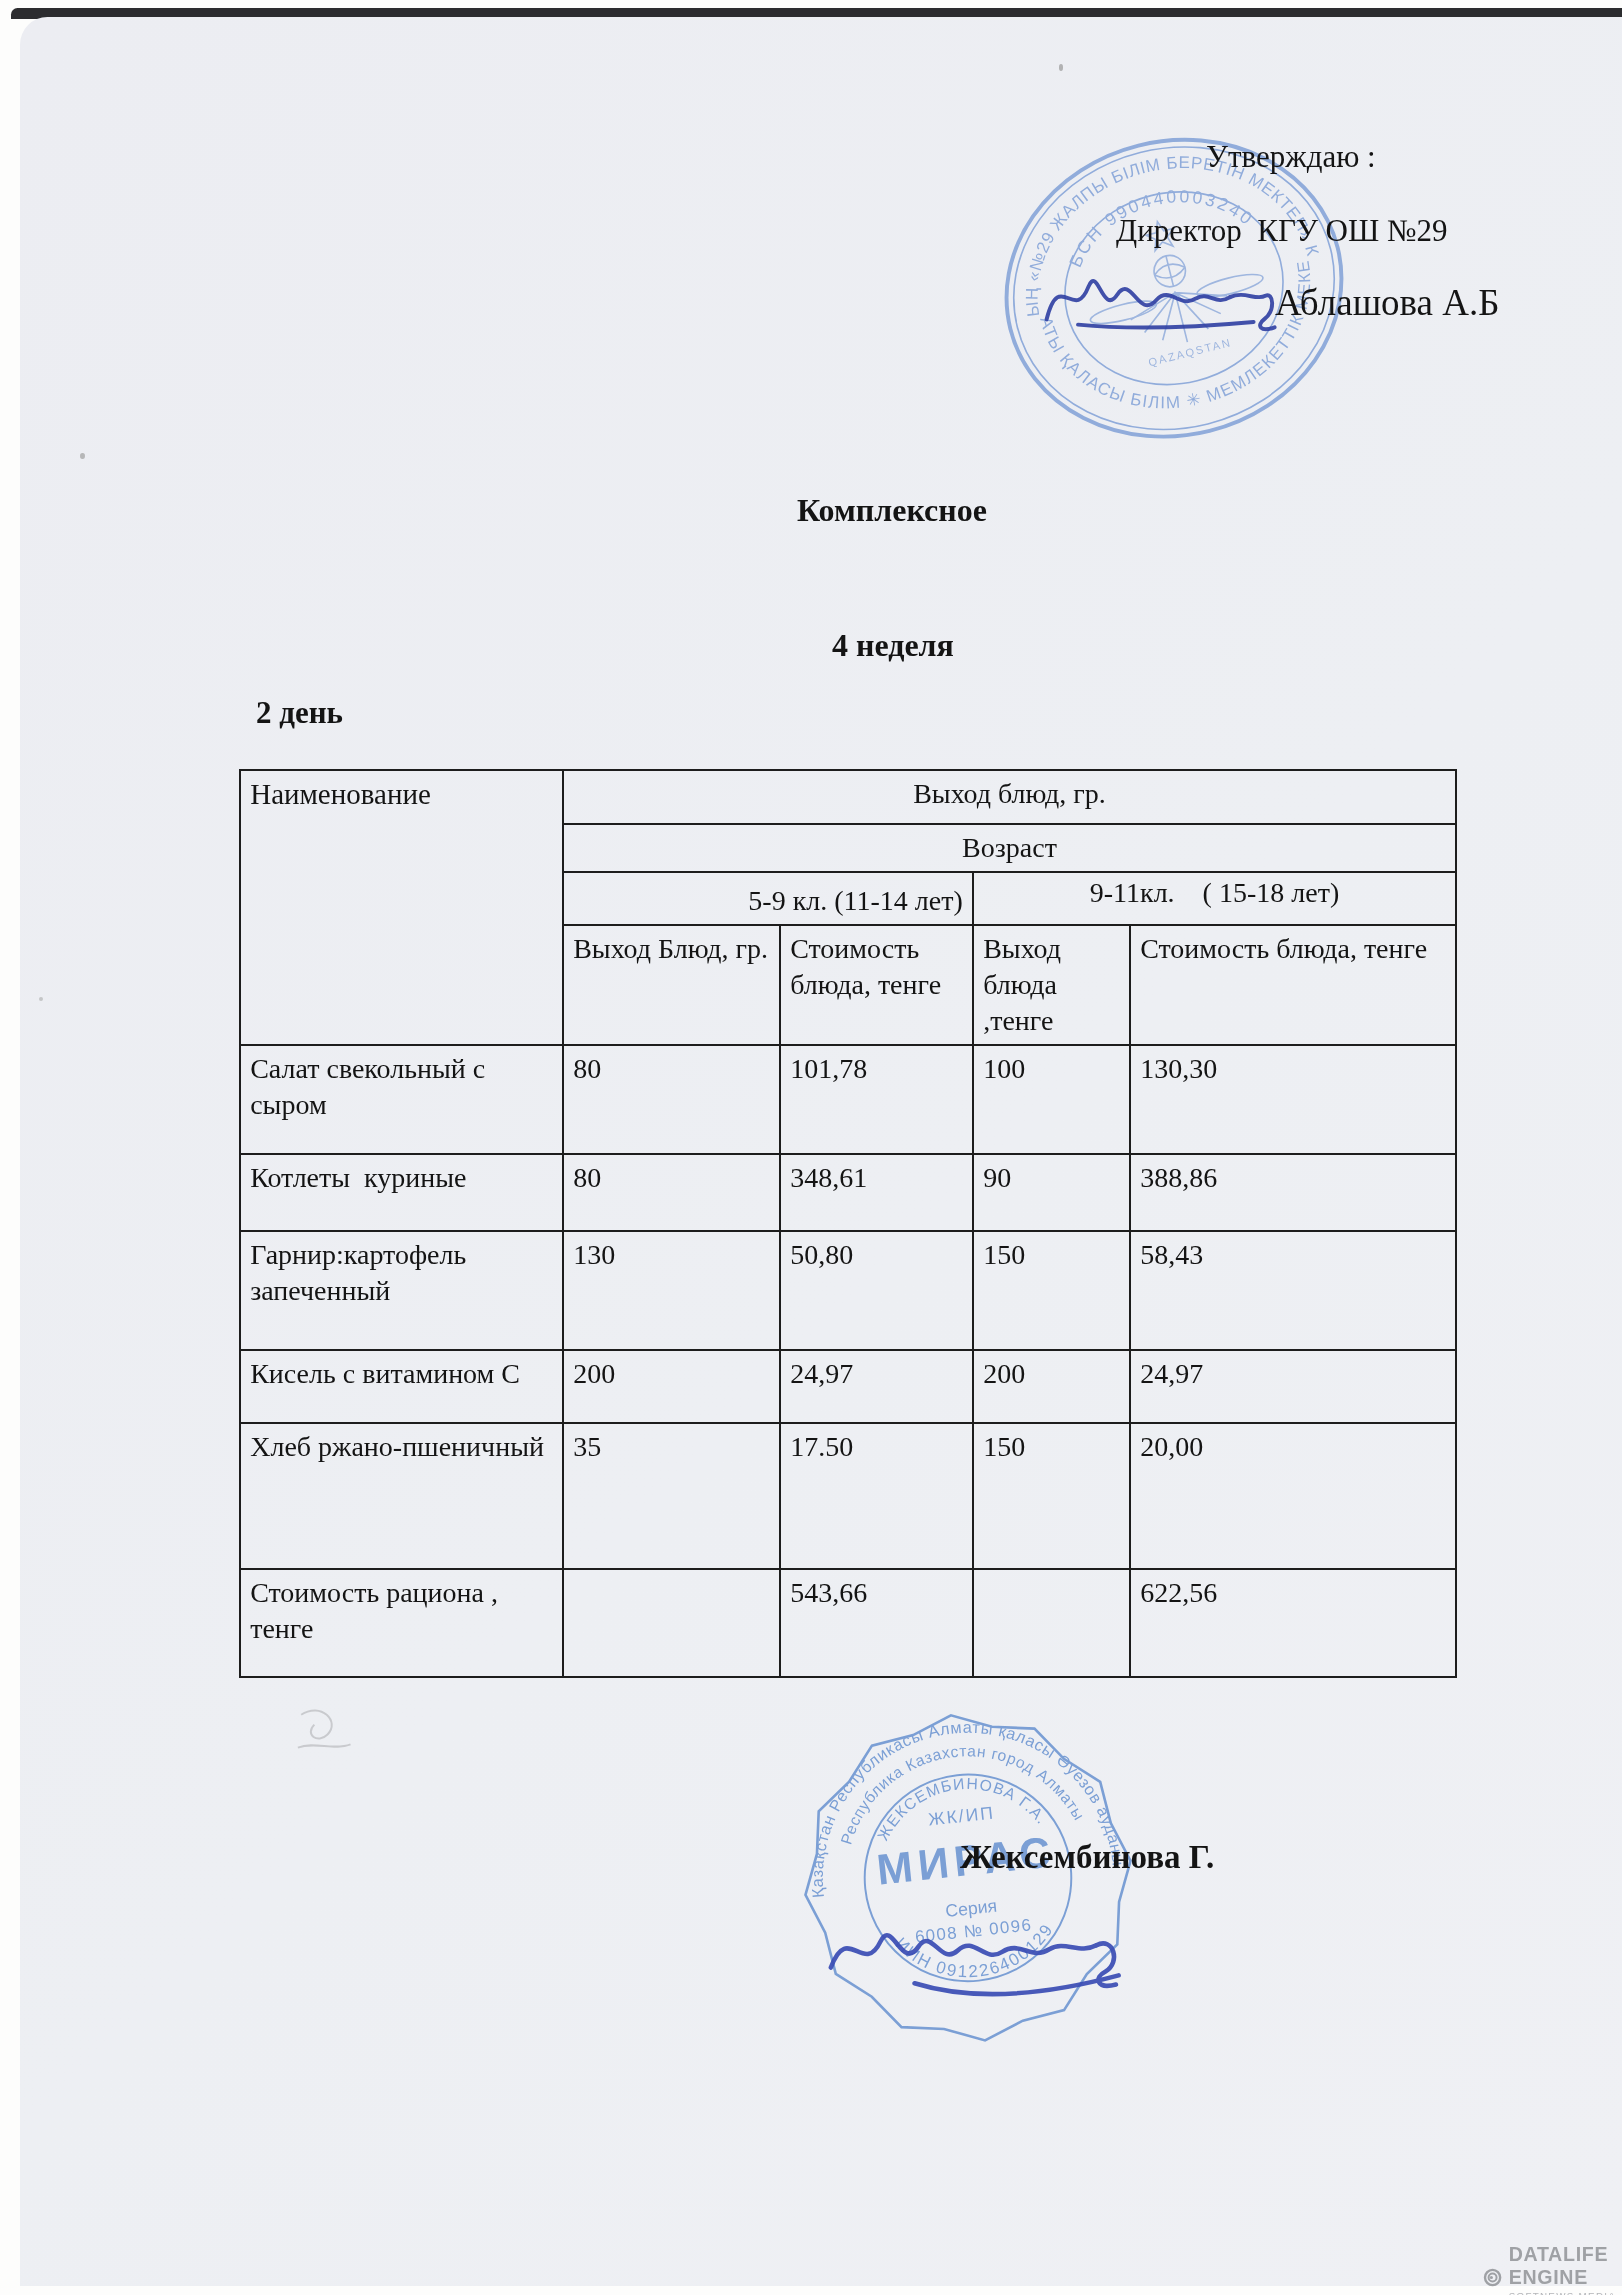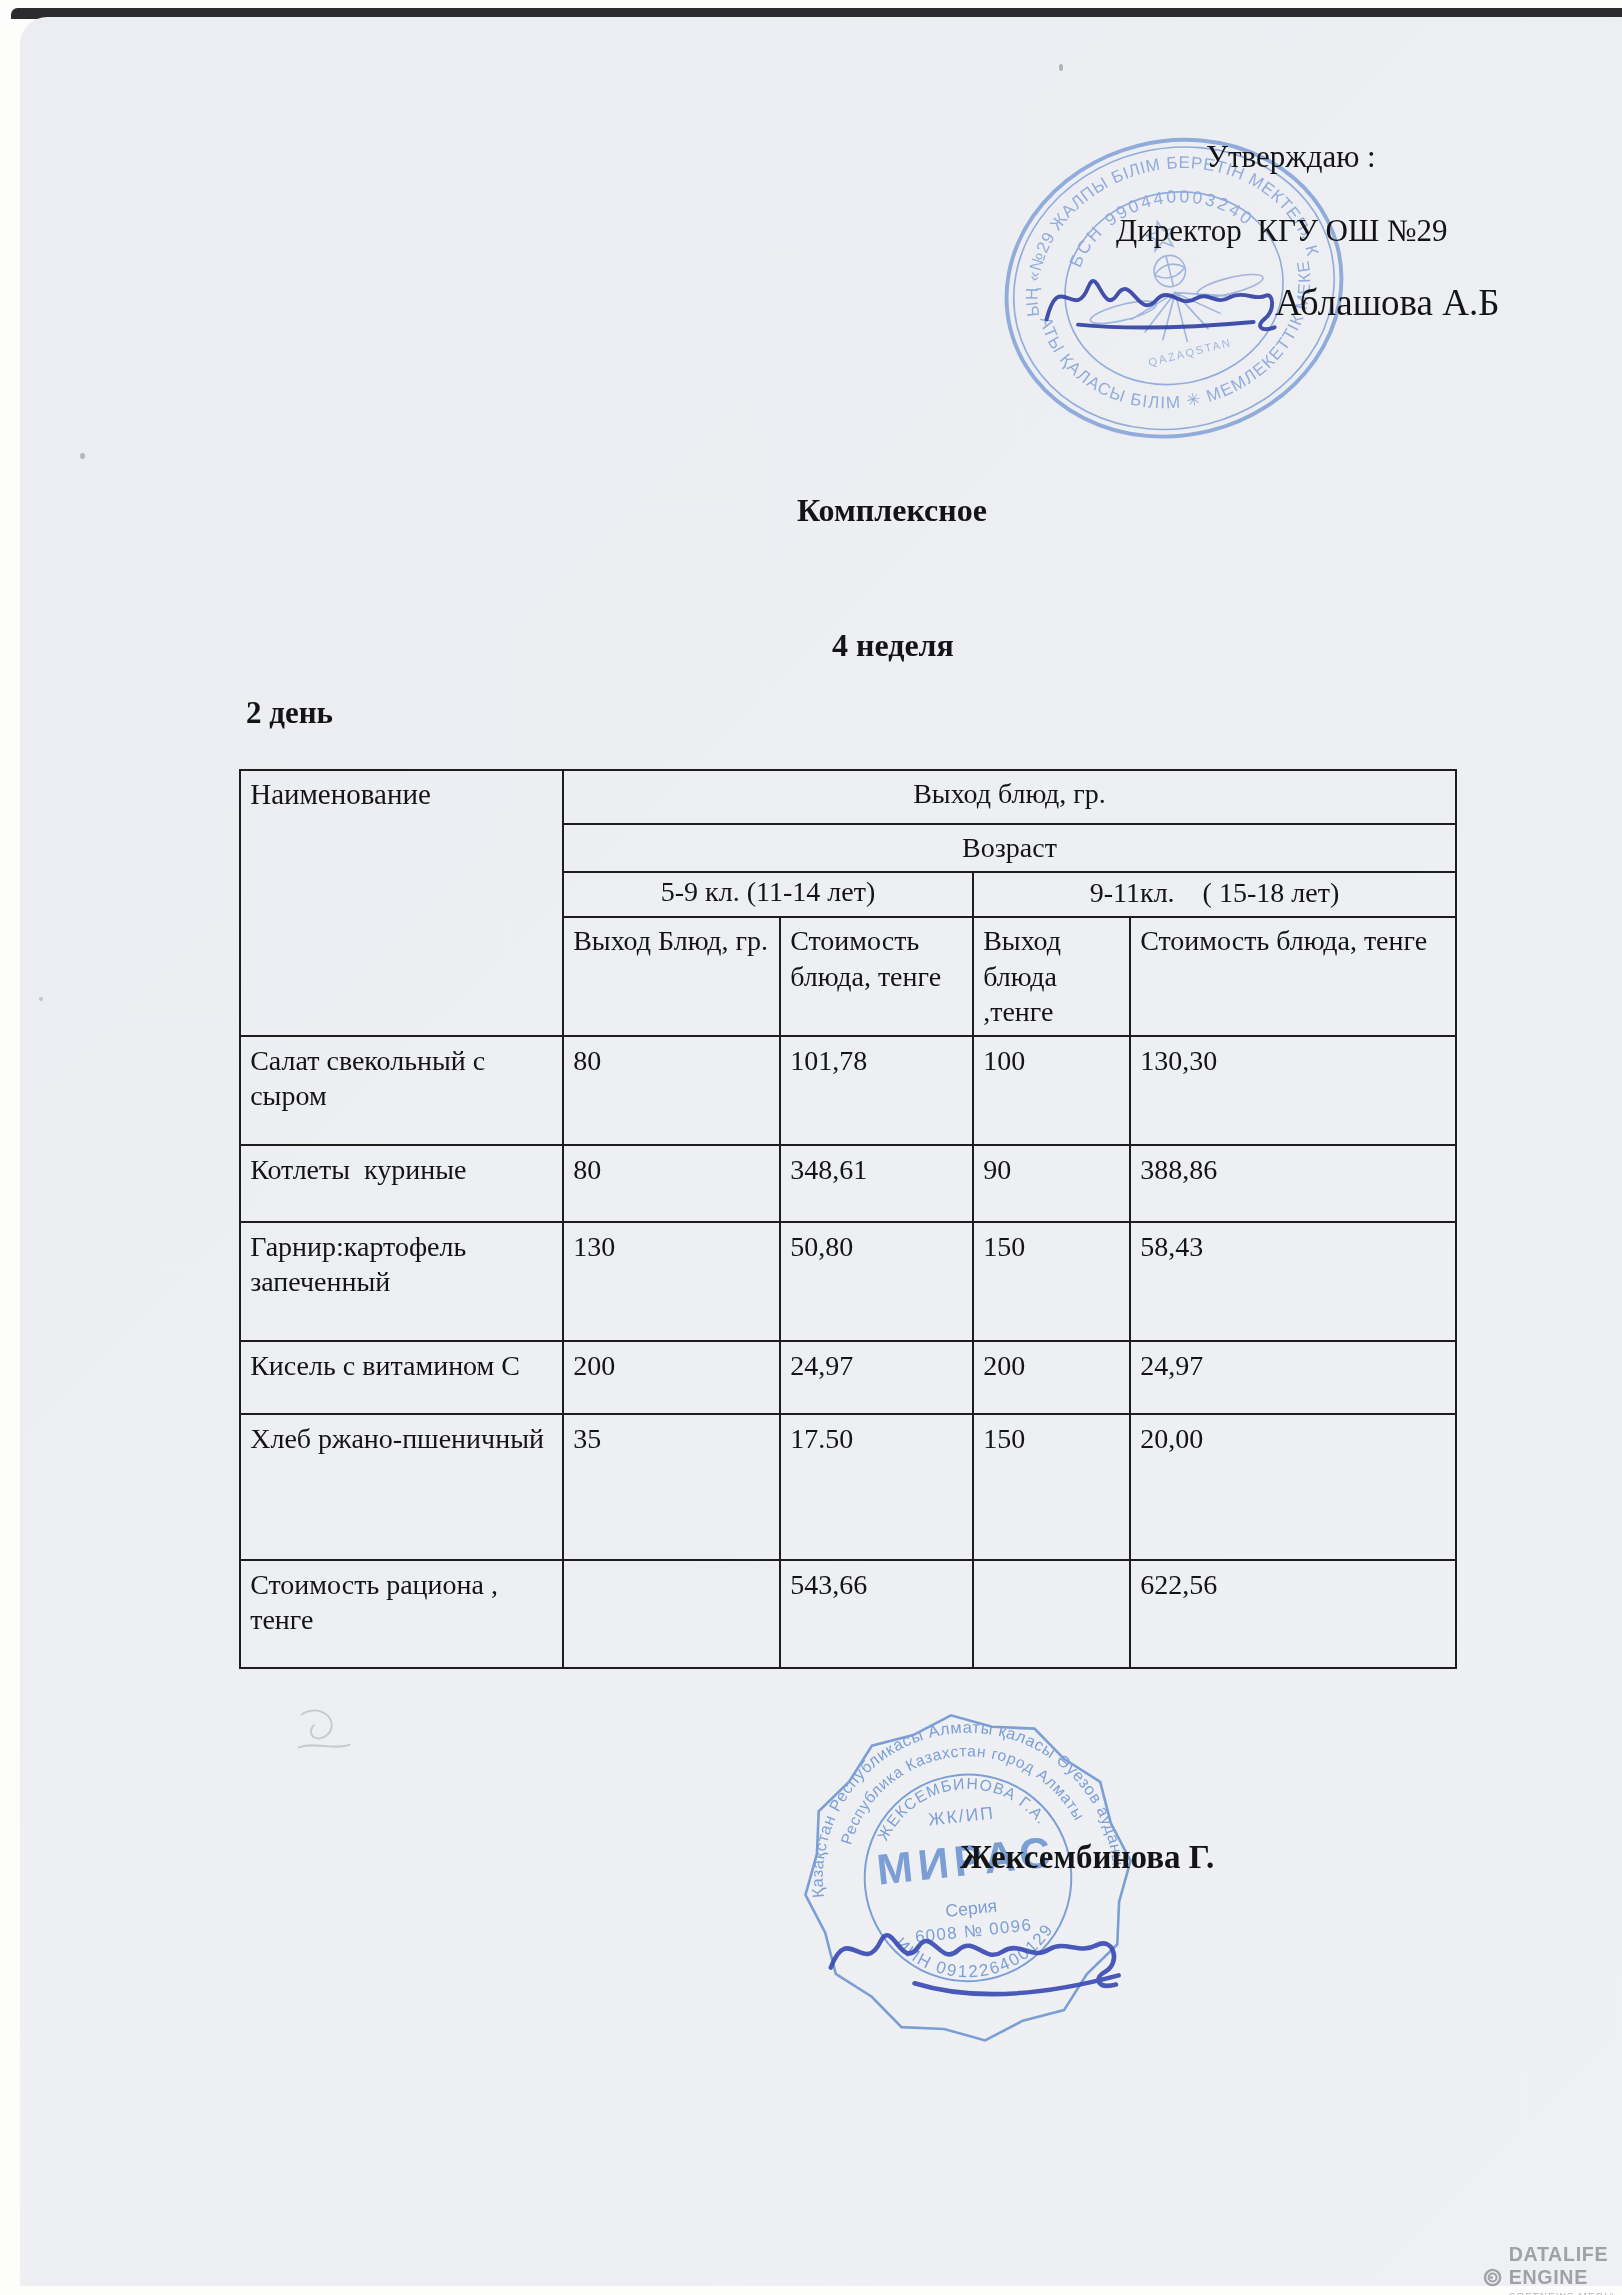--- a/index.html
+++ b/index.html
@@ -77,40 +77,40 @@
       <path d="M 58 100 C 140 108, 238 104, 326 96"></path>
     </g>
   </svg>
 
   <div class="txt" style="left:1206px;top:139px;font-size:31px;">Утверждаю :</div>
   <div class="txt" style="left:1116px;top:213px;font-size:31px;">Директор  КГУ ОШ №29</div>
   <div class="txt" style="left:1275px;top:281px;font-size:37px;">Аблашова А.Б</div>
 
   <div class="txt b" style="left:797px;top:492px;font-size:32px;">Комплексное</div>
   <div class="txt b" style="left:832px;top:627px;font-size:32px;">4 неделя</div>
-  <div class="txt b" style="left:246px;top:695px;font-size:31px;">2 день</div>
+  <div class="txt b" style="left:256px;top:695px;font-size:31px;">2 день</div>
 
   <table id="menu-table">
     <colgroup>
       <col style="width:323px">
         <col style="width:217px">
         <col style="width:193px">
         <col style="width:157px">
         <col style="width:326px">
     </colgroup>
     <tbody>
       <tr style="height:54px">
         <td rowspan="4" style="font-size:29px;">Наименование</td>
         <td colspan="4" class="c">Выход блюд, гр.</td>
       </tr>
       <tr style="height:43px">
         <td colspan="4" class="c">Возраст</td>
       </tr>
       <tr style="height:35px">
-        <td colspan="2" class="c" style="padding-top:1px;">5-9 кл. (11-14 лет)</td>
+        <td colspan="2" class="c" style="padding-top:10px;text-align:right;">5-9 кл. (11-14 лет)</td>
         <td colspan="2" class="c" style="padding-top:1.3px;">9-11кл.    ( 15-18 лет)</td>
       </tr>
       <tr style="height:118px">
         <td>Выход Блюд, гр.</td>
         <td>Стоимость блюда, тенге</td>
         <td>Выход блюда ,тенге</td>
         <td>Стоимость блюда, тенге</td>
       </tr>
       <tr style="height:109px">
         <td>Салат свекольный с сыром</td>

